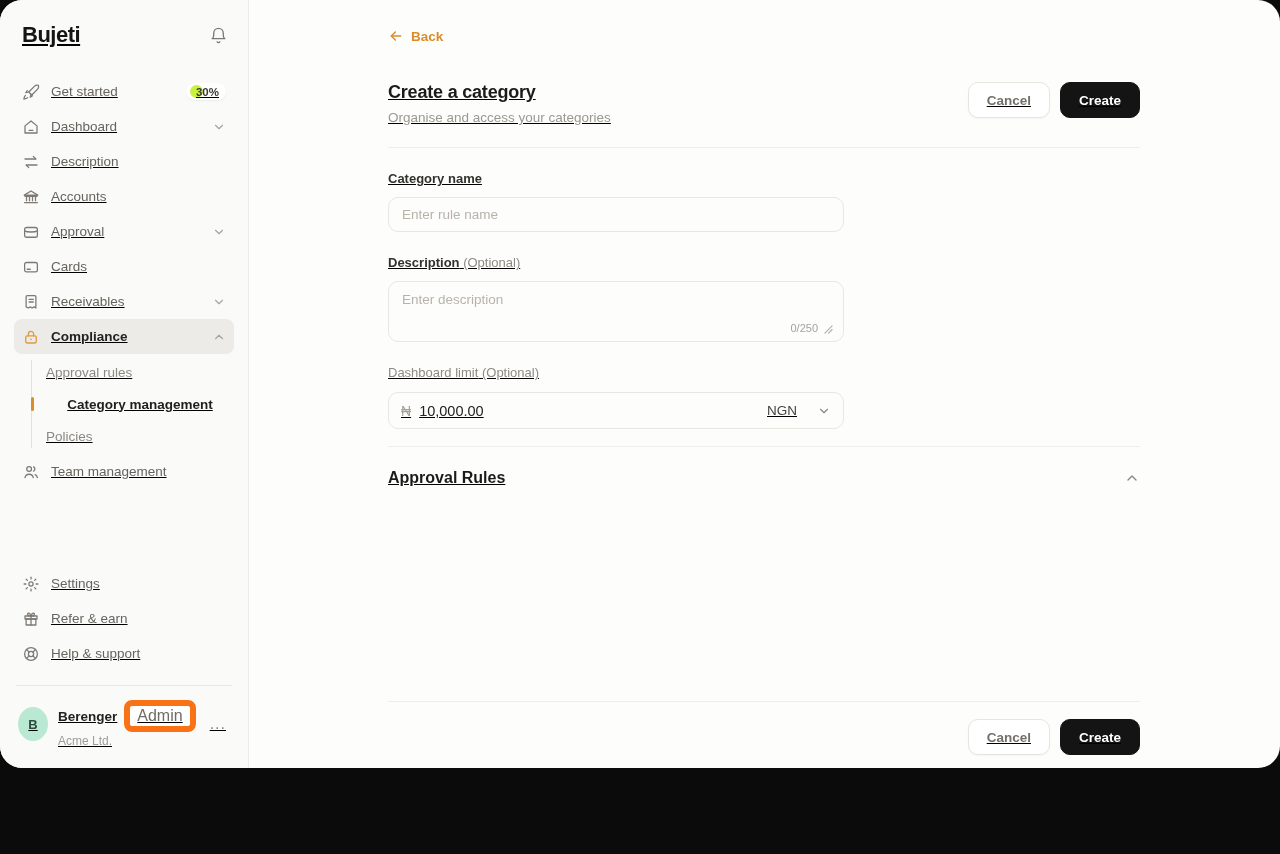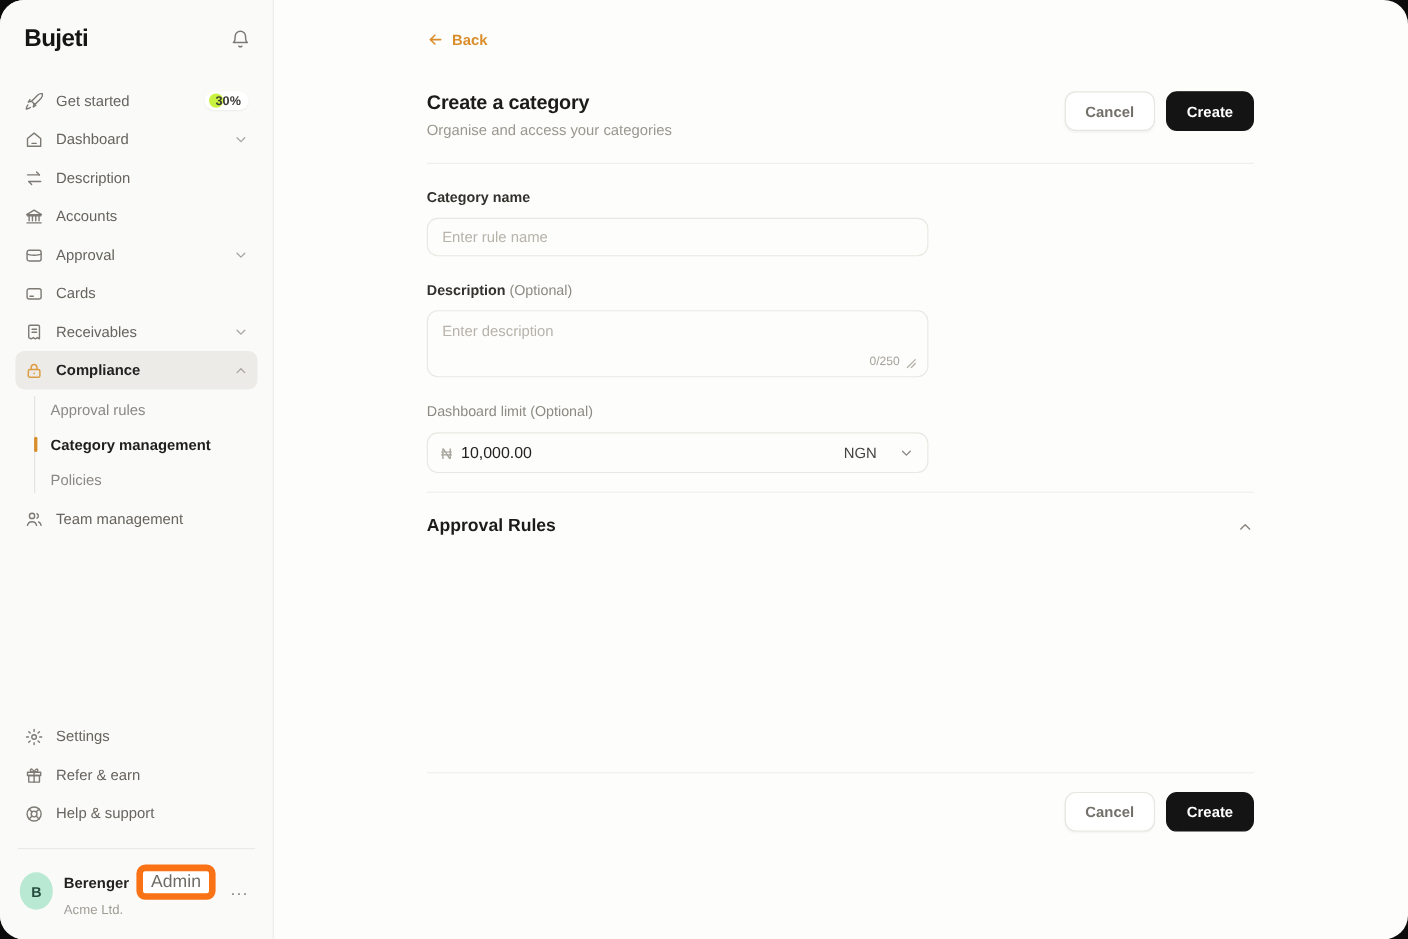--- a/index.html
+++ b/index.html
@@ -1,38 +1,38 @@
 <!DOCTYPE html>
 <html><head>
 <meta charset="utf-8">
 <style>
   * { margin:0; padding:0; box-sizing:border-box; }
   html,body { width:1280px; height:854px; background:#0b0b0b; font-family:"Liberation Sans", sans-serif; }
-  .app { width:1280px; height:854px; border-radius:22px; overflow:hidden; display:flex; background:#fdfdfb; }
+  .app { width:1280px; height:768px; border-radius:22px; overflow:hidden; display:flex; background:#fdfdfb;text-decoration:underline; }
 
   
   .sidebar { width:249px; min-width:249px; background:#fafaf8; border-right:1px solid #ececea; display:flex; flex-direction:column; padding:22px 14px 18px 14px; }
   .side-head { display:flex; align-items:center; justify-content:space-between; padding:0 6px 0 8px; margin-bottom:26px; }
   .logo { font-size:22px; font-weight:800; color:#151513; letter-spacing:-0.5px; }
   .bell-btn { background:none; border:none; cursor:pointer; display:flex; color:#7c7974; }
 
   nav { display:flex; flex-direction:column; }
   .nav-item { display:flex; align-items:center; gap:11px; height:35px; padding:0 8px; border-radius:8px; color:#67645e; font-size:13.5px; cursor:pointer; position:relative; }
   .nav-item .lbl { flex:1; white-space:nowrap; }
   .nav-item svg { flex:0 0 auto; }
   .nav-item.active { background:#ecebe7; color:#232220; font-weight:700; }
   .chev { color:#a8a49d; display:flex; }
 
   .progress-badge { display:flex; align-items:center; background:#ffffff; border-radius:10px; padding:2px 7px 2px 4px; box-shadow:0 1px 2px rgba(0,0,0,.06); font-size:11.5px; font-weight:700; color:#3a3935; position:relative; }
   .progress-dot { width:13px; height:13px; border-radius:50%; background:#c8f23f; margin-right:-7px; }
 
   .sub-list { position:relative; margin:2px 0 2px 0; padding-left:32px; }
   .sub-list::before { content:""; position:absolute; left:17px; top:4px; bottom:4px; width:1px; background:#e3e1dc; }
   .sub-item { display:flex; align-items:center; height:32px; font-size:13.5px; color:#8c8984; cursor:pointer; position:relative; }
-  .sub-item.current { color:#1f1e1b; font-weight:700; }
+  .sub-item.current { color:#1f1e1b; font-weight:700;justify-content:center; }
   .sub-item.current::before { content:""; position:absolute; left:-15px; top:9px; height:14px; width:3px; border-radius:2px; background:#d98e2b; }
 
   .side-spacer { flex:1; }
   .side-divider { height:1px; background:#e9e8e4; margin:14px 2px 12px 2px; }
 
   .profile { display:flex; align-items:center; gap:10px; padding:2px 4px; }
   .avatar { width:34px; height:34px; border-radius:50%; background:#b9e9d3; color:#264d3e; font-size:13px; font-weight:700; display:flex; align-items:center; justify-content:center; }
   .profile-meta { flex:1; }
   .profile-row1 { display:flex; align-items:center; gap:7px; }
   .profile-name { font-size:13.5px; font-weight:700; color:#232220; }

